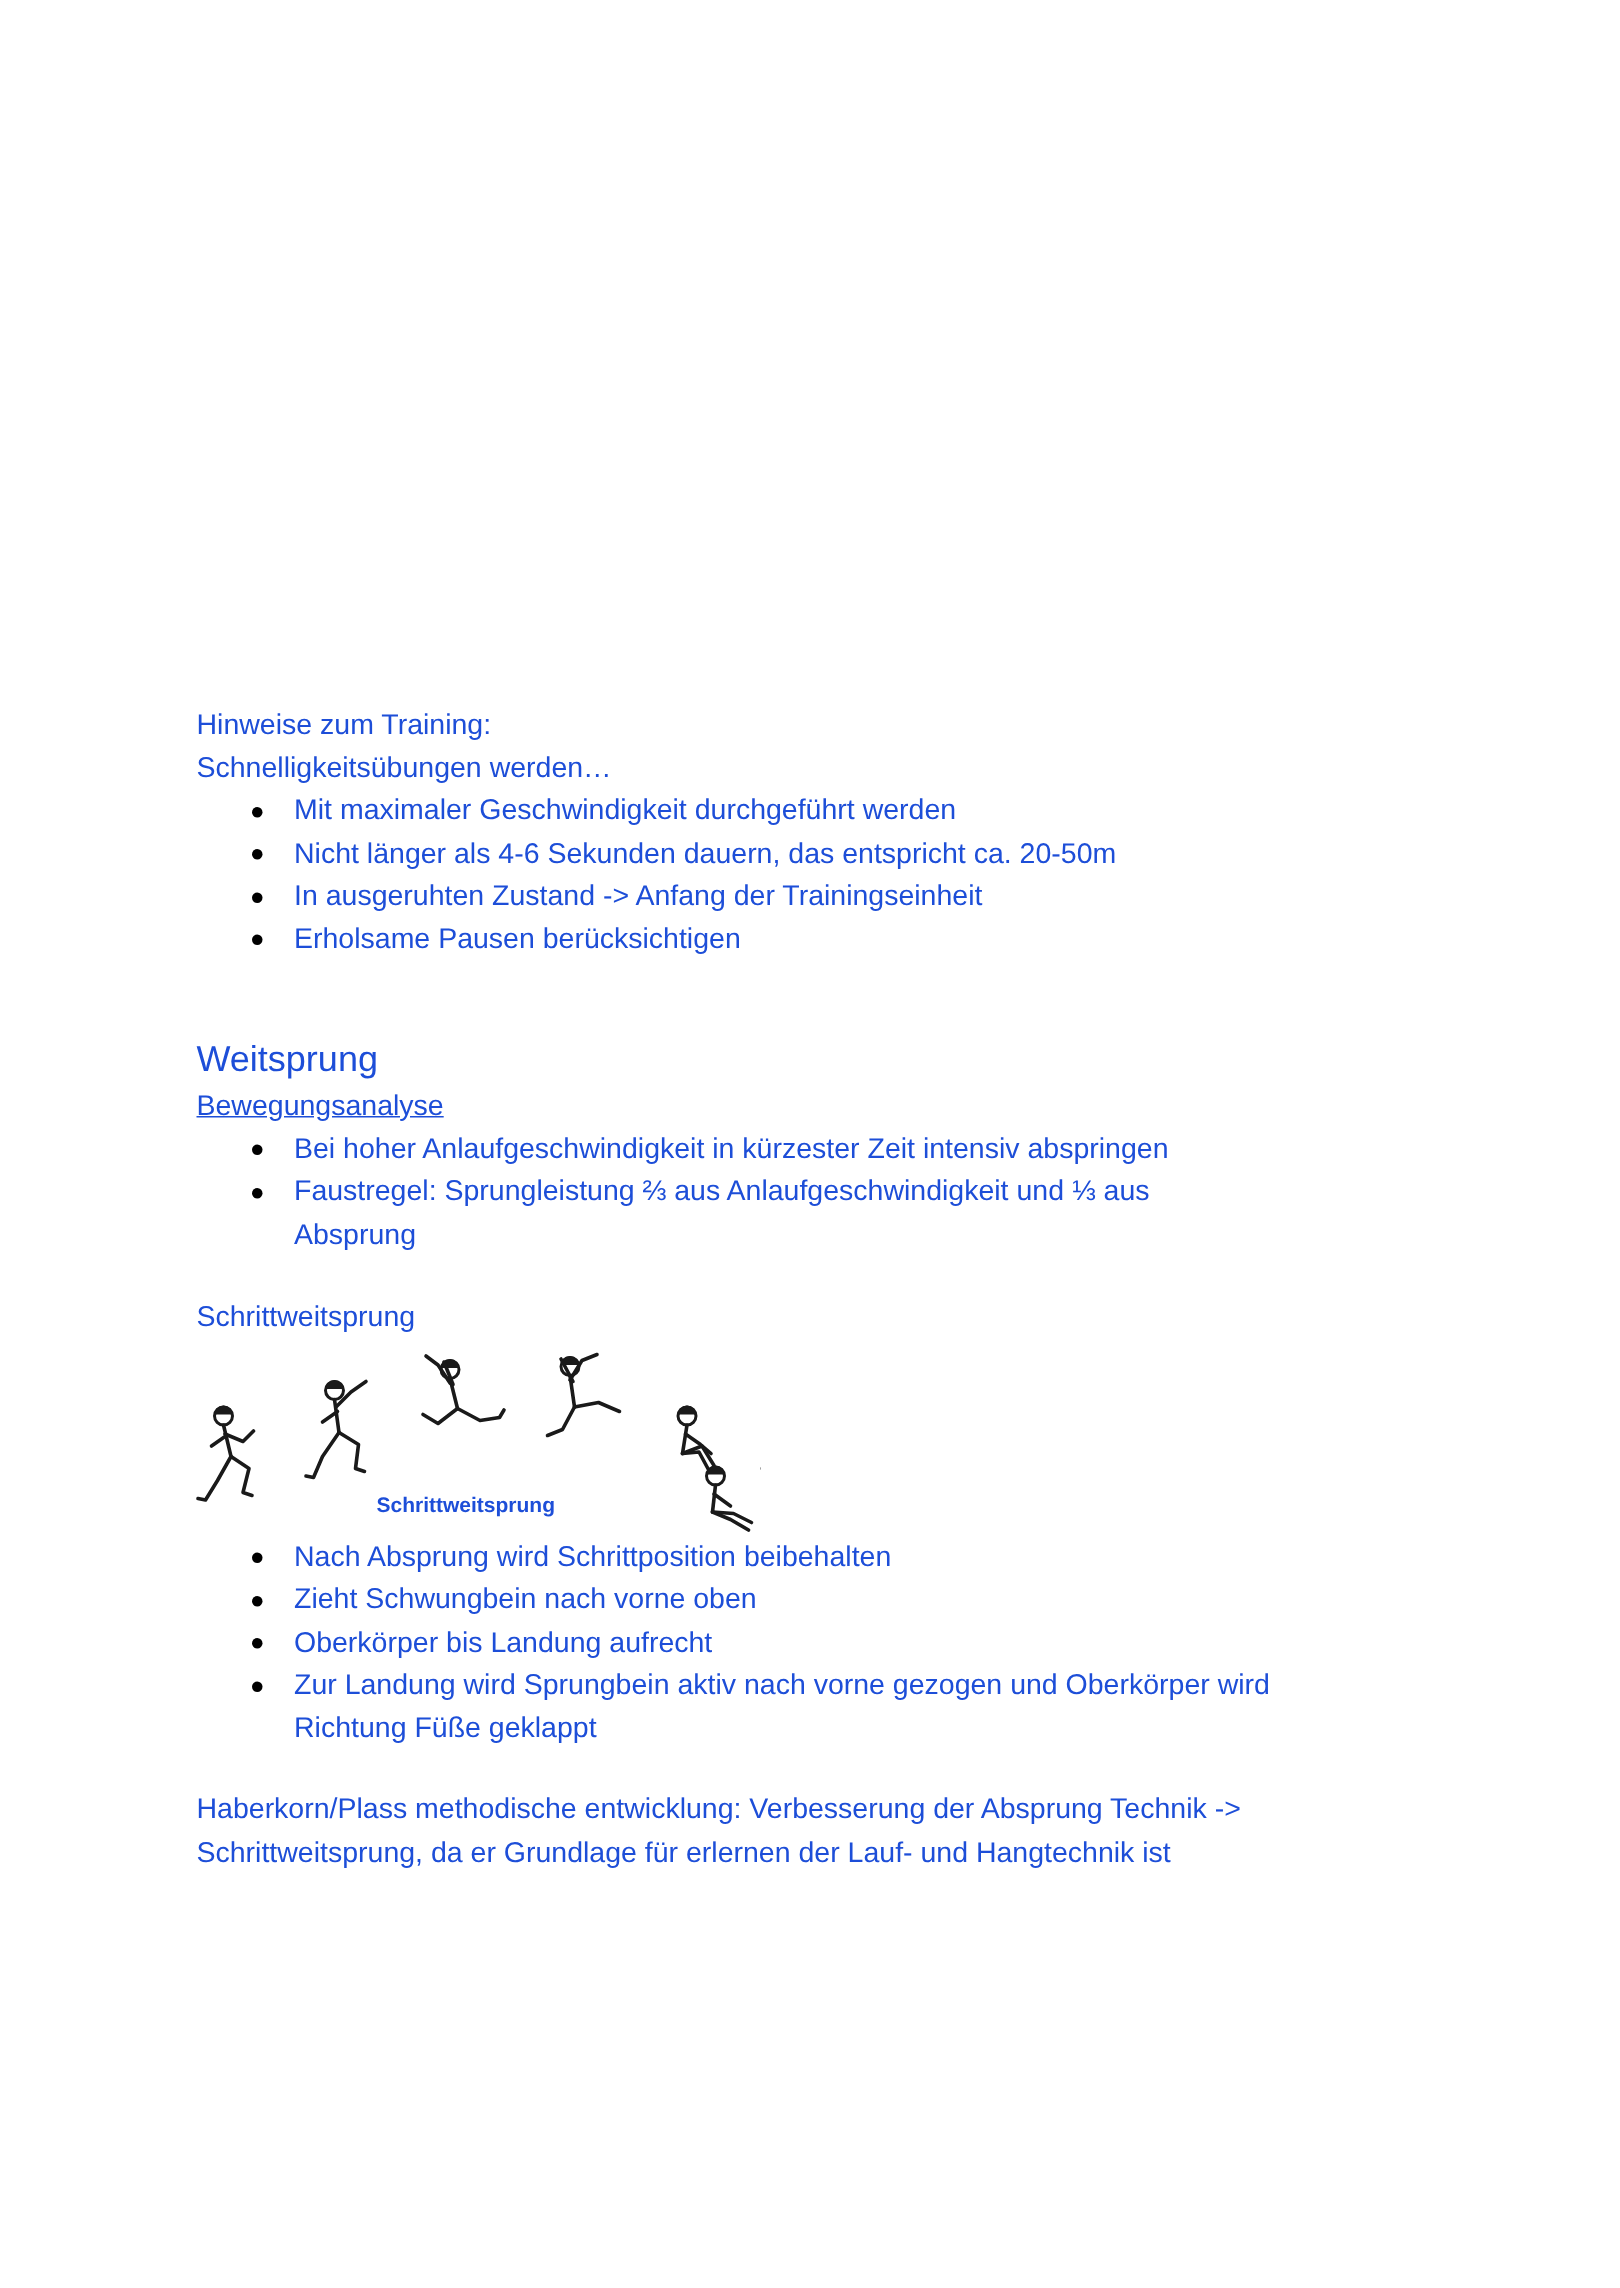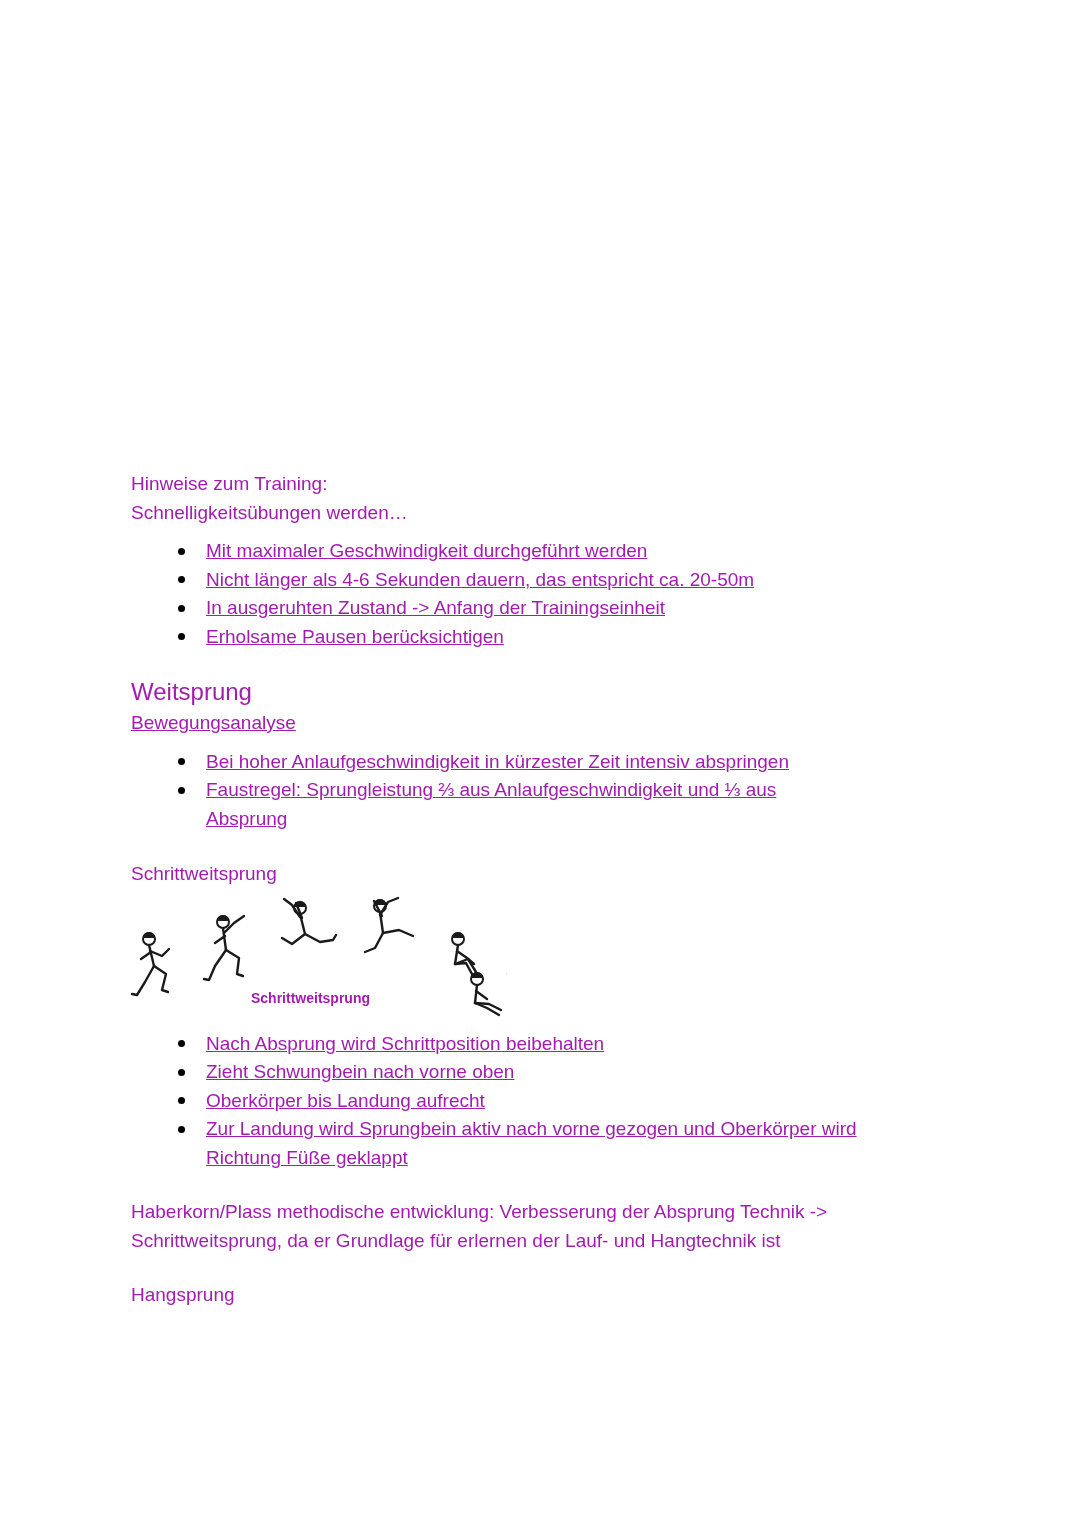--- a/index.html
+++ b/index.html
@@ -3,39 +3,38 @@
 <meta charset="utf-8">
 <style>
   html, body { margin: 0; padding: 0; }
   body { background: #ffffff; }
   .page {
     position: relative;
     width: 1080px;
     height: 1525px;
     background: #ffffff;
     font-family: "Liberation Sans", sans-serif;
-    color: #a21caf;
+    color: #1d4ed8;
     overflow: hidden;
   }
   .content {
     position: absolute;
     left: 131px;
     top: 470px;
     width: 820px;
   }
   .para, .line {
     font-size: 19px;
     line-height: 28.5px;
     white-space: nowrap;
   }
   ul.bullets {
     list-style: none;
-    margin: 10px;
+    margin: 0;
     padding: 0;
-    text-decoration: underline;
   }
   ul.bullets li {
     position: relative;
     padding-left: 65px;
     font-size: 19px;
     line-height: 28.5px;
   }
   ul.bullets li::before {
     content: "";
     position: absolute;
@@ -44,21 +43,21 @@
     width: 7px;
     height: 7px;
     border-radius: 50%;
     background: #000000;
   }
   ul.bullets li span { display: block; white-space: nowrap; }
   .h-large {
     font-size: 24px;
     line-height: 34px;
     font-weight: 400;
-    margin-top: 24px;
+    margin-top: 49px;
     white-space: nowrap;
   }
   .subhead { margin-top: 0; text-decoration: underline; }
   .gap-schritt { margin-top: 27px; }
   .figure-wrap {
     position: relative;
     width: 380px;
     height: 125px;
     margin-top: 6px;
     margin-left: -4px;
@@ -211,16 +210,15 @@
         <span>Zur Landung wird Sprungbein aktiv nach vorne gezogen und Oberkörper wird</span>
         <span>Richtung Füße geklappt</span>
       </li>
     </ul>
 
     <div class="gap-haberkorn">
       <div class="line">Haberkorn/Plass methodische entwicklung: Verbesserung der Absprung Technik -&gt;</div>
       <div class="line">Schrittweitsprung, da er Grundlage für erlernen der Lauf- und Hangtechnik ist</div>
     </div>
 
-    <div class="para gap-hang">Hangsprung</div>
 
   </div>
 </div>
 
 </body></html>

